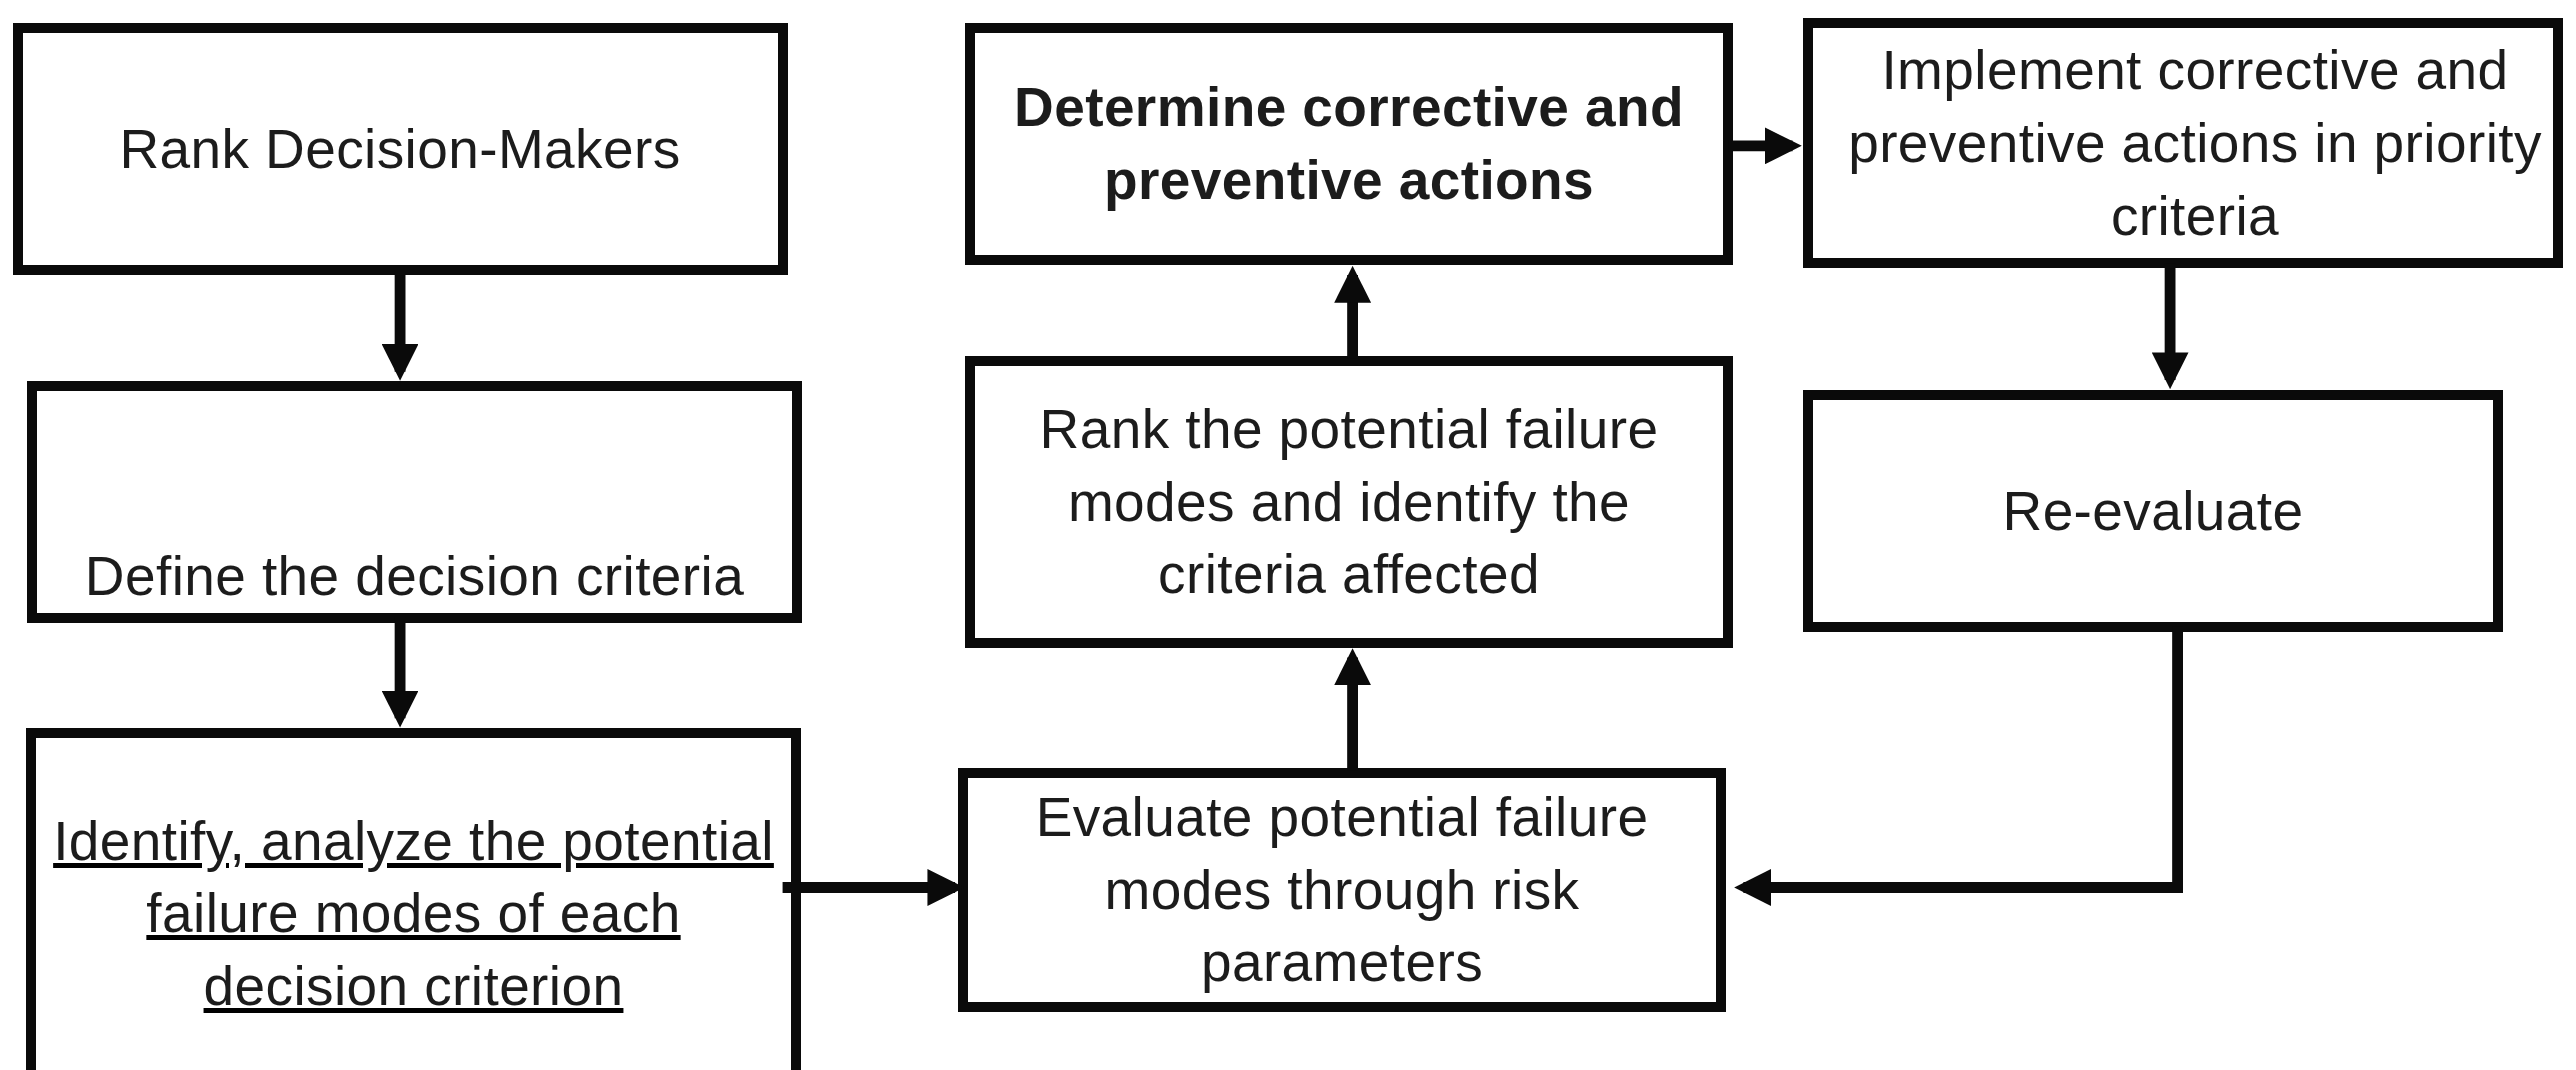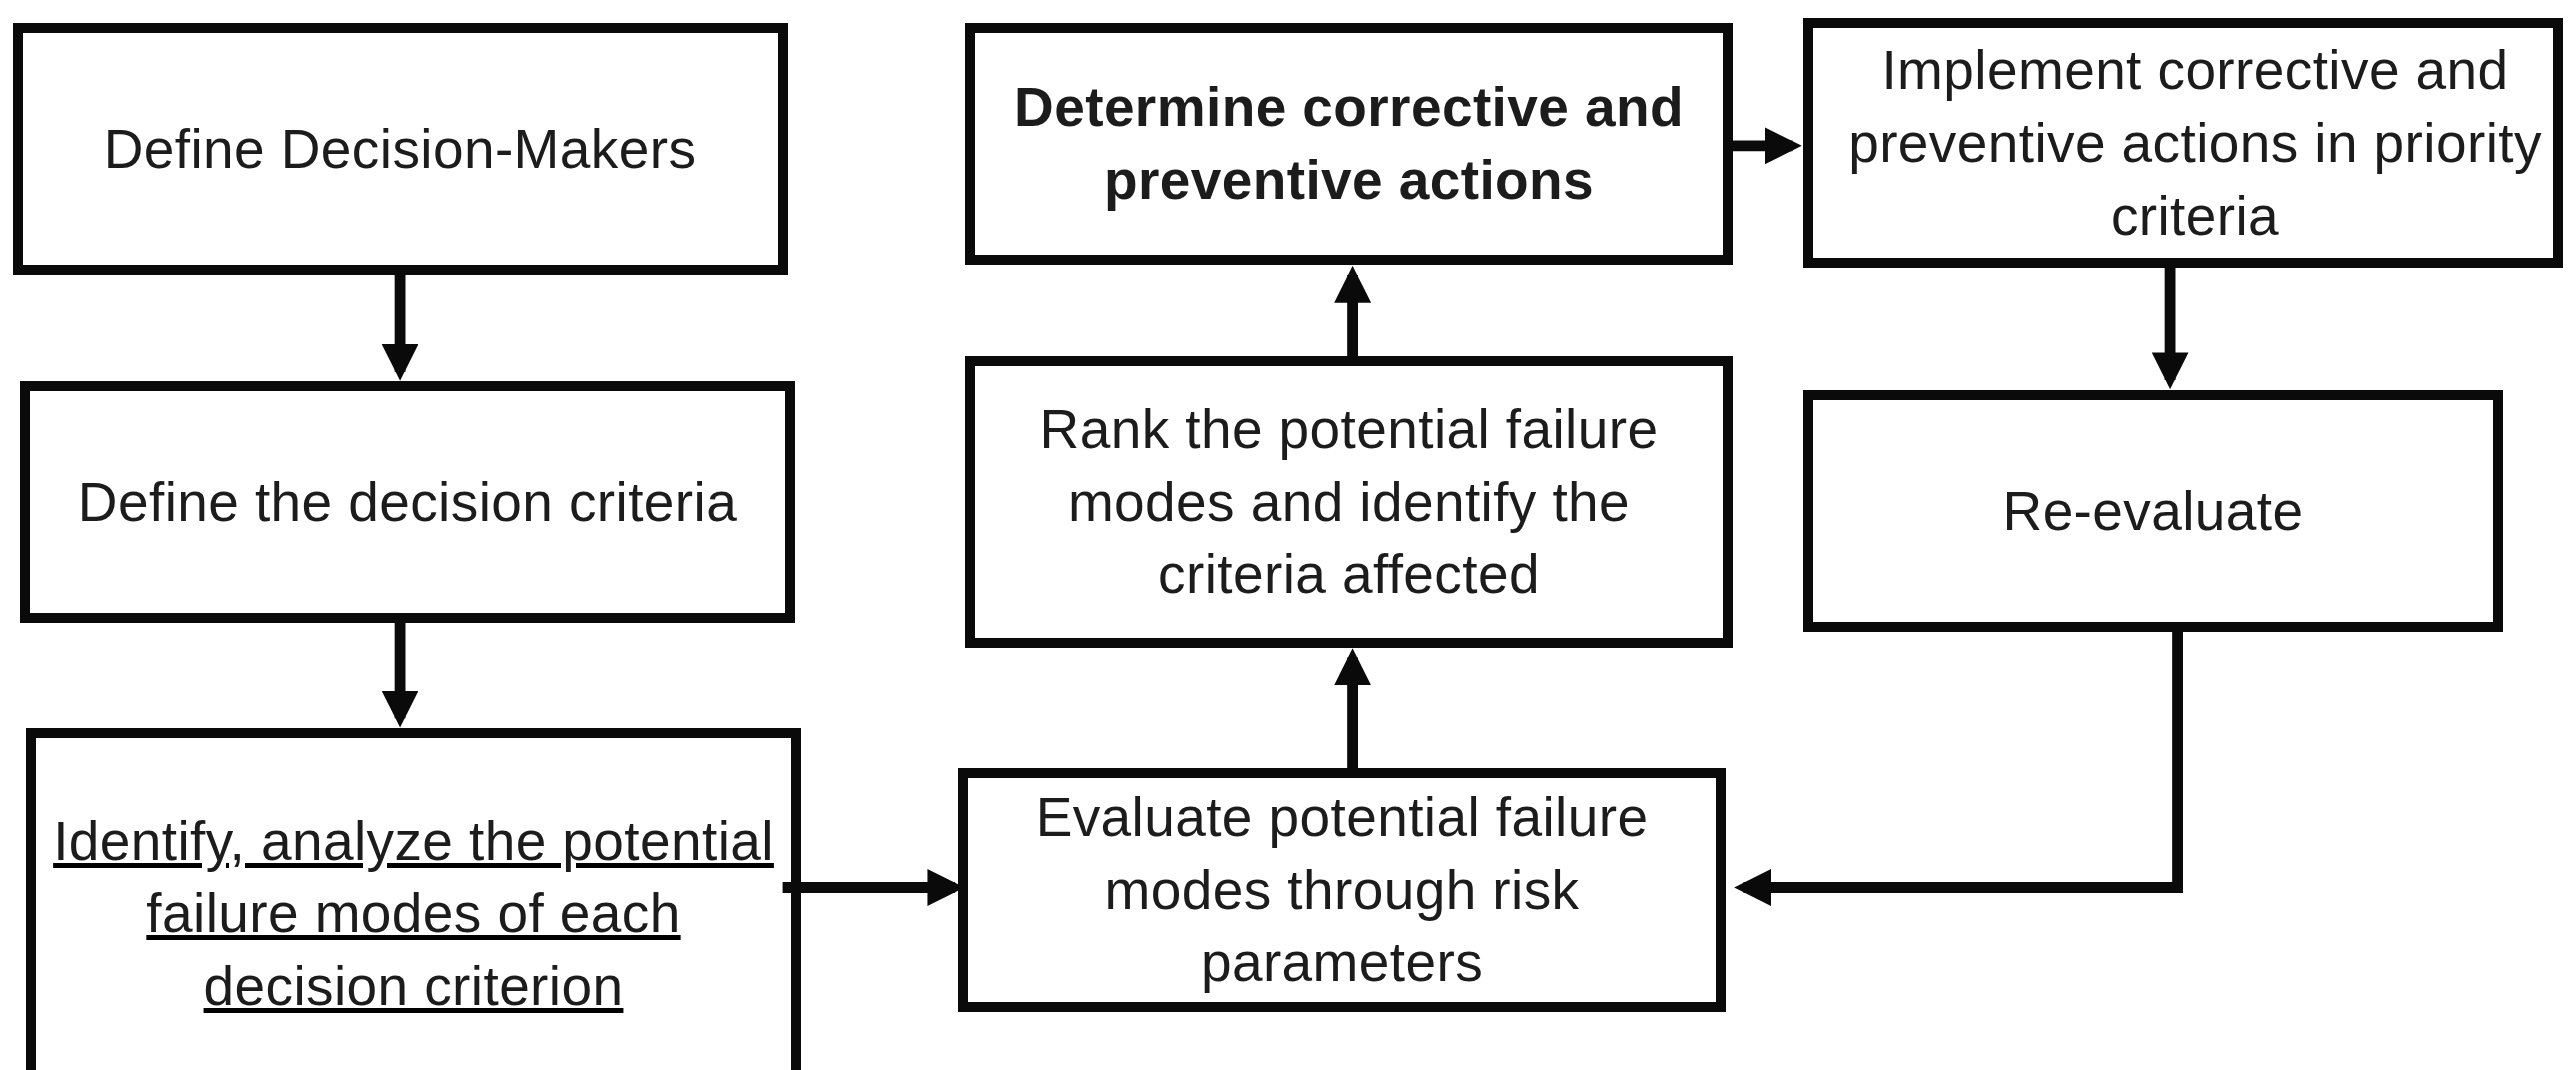--- a/index.html
+++ b/index.html
@@ -46,24 +46,24 @@
     stroke-linejoin:miter;
     stroke-linecap:butt;
   }
 </style>
 </head>
 <body>
 
 <div id="canvas" style="width: 2576px; height: 1070px;">
 
   <div class="node" style="left: 12.5px; top: 23px; width: 775px; height: 252px;">
-    <span class="node-label">Define Decision-Makers</span>
+    <span class="node-label">Rank Decision-Makers</span>
   </div>
 
-  <div class="node" style="left: 20px; top: 381px; width: 775px; height: 242px;">
+  <div class="node" style="left: 27px; top: 381px; width: 775px; height: 242px; align-items: flex-end;">
     <span class="node-label">Define the decision criteria</span>
   </div>
 
   <div class="node" style="left: 26px; top: 728px; width: 775px; height: 371px; text-decoration: underline;">
     <span class="node-label">Identify, analyze the potential
 failure modes of each
 decision criterion</span>
   </div>
 
   <div class="node" style="left: 965px; top: 23px; width: 768px; height: 242px; font-weight: bold;">

